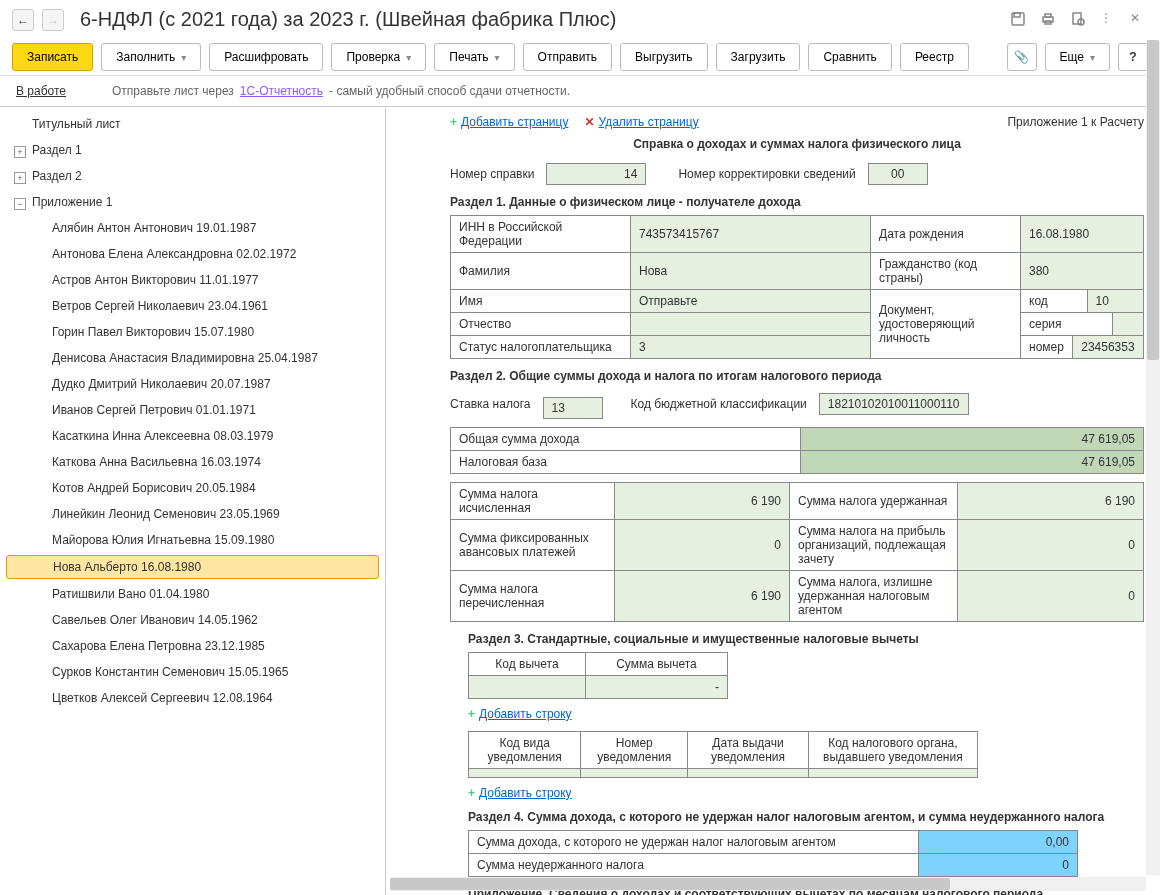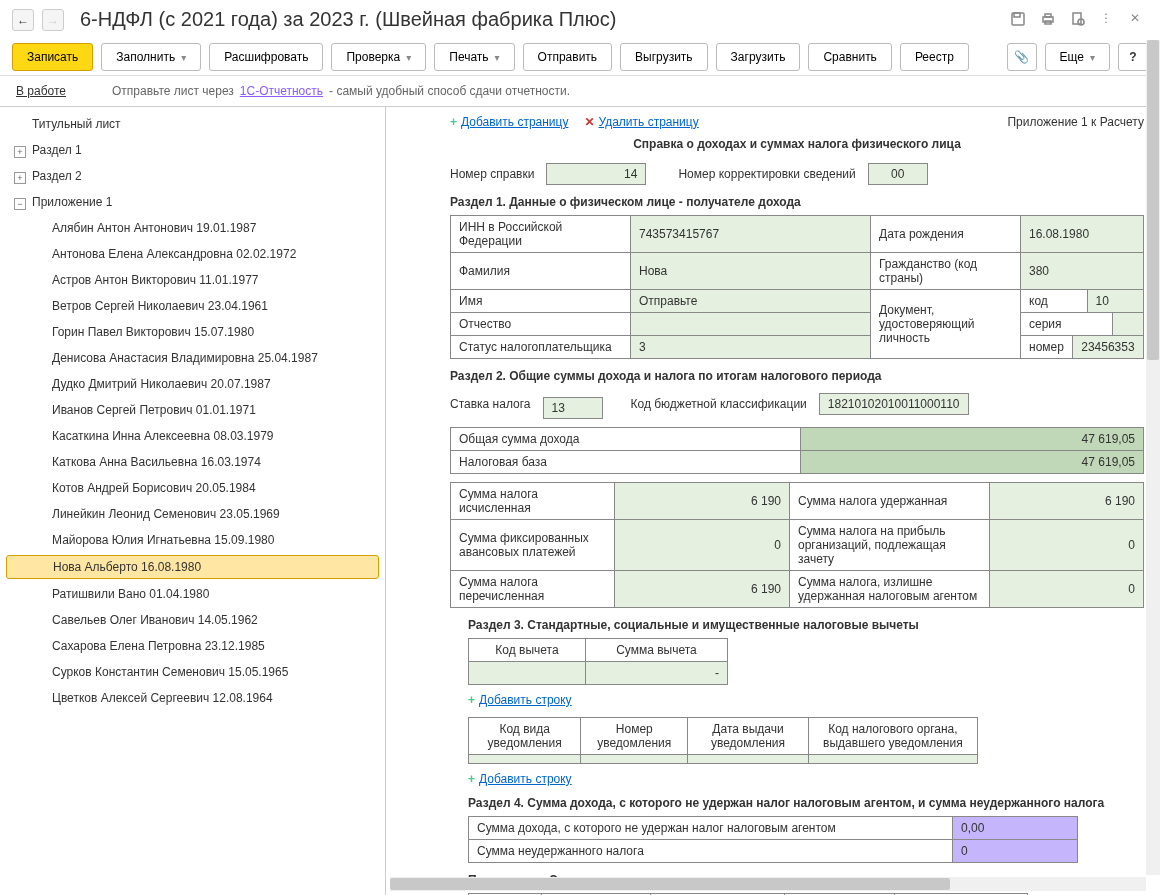--- a/index.html
+++ b/index.html
@@ -41,21 +41,21 @@
 .subtitle{text-align:center;font-weight:bold;margin:8px 0 12px;}
 .row{display:flex;align-items:center;gap:12px;margin-bottom:8px;}
 .fld{border:1px solid #888;background:#e5f0e0;padding:3px 8px;text-align:right;min-width:60px;}
 .section-hdr{font-weight:bold;margin:10px 0 6px;}
 .tbl{border-collapse:collapse;width:100%;margin-bottom:8px;}
 .tbl td,.tbl th{border:1px solid #888;padding:4px 8px;vertical-align:middle;}
 .tbl .lbl{background:#fff;}
 .tbl .val{background:#e5f0e0;}
 .tbl .val-r{background:#e5f0e0;text-align:right;}
 .tbl .val-g{background:#c0d8b8;text-align:right;font-weight:500;}
-.tbl .val-y{background:#c4b5fd;text-align:left;}
+.tbl .val-y{background:#7dd3fc;text-align:right;}
 .tbl .hdr{background:#fff;text-align:center;font-weight:normal;}
 .underline-red{border-bottom:2px solid #d33;}
 .add-row{display:flex;align-items:center;gap:4px;margin:4px 0 10px 18px;cursor:pointer;}
 .add-row .add{color:#4c8;font-weight:bold;}
 .add-row span.txt{color:#0066cc;text-decoration:underline;}
 .scrollbar-v{position:absolute;right:0;top:40px;bottom:20px;width:14px;background:#f0f0f0;}
 .scrollbar-v .thumb{position:absolute;left:1px;right:1px;top:0;height:320px;background:#c8c8c8;border-radius:2px;}
 .scrollbar-h{position:absolute;left:390px;right:14px;bottom:4px;height:14px;background:#f0f0f0;}
 .scrollbar-h .thumb{position:absolute;top:1px;bottom:1px;left:0;width:560px;background:#c8c8c8;border-radius:2px;}
 .icon-svg{width:16px;height:16px;stroke:#888;fill:none;stroke-width:1.5;}
@@ -237,21 +237,21 @@
               <td class="lbl">Налоговая база</td>
               <td class="val-g">47 619,05</td>
             </tr>
 </tbody>
         </table>
 <table class="tbl">
 <tbody>
             <tr>
               <td class="lbl" style="width:164px;">Сумма налога исчисленная</td>
               <td class="val-r" style="width:175px;">6 190</td>
-              <td class="lbl" style="width:200px;">Сумма налога удержанная</td>
+              <td class="lbl" style="width:168px;">Сумма налога удержанная</td>
               <td class="val-r">6 190</td>
             </tr>
 <tr>
               <td class="lbl">Сумма фиксированных авансовых платежей</td>
               <td class="val-r">0</td>
               <td class="lbl">Сумма налога на прибыль организаций, подлежащая зачету</td>
               <td class="val-r">0</td>
             </tr>
 <tr>
               <td class="lbl">Сумма налога перечисленная</td>
@@ -295,21 +295,21 @@
 </tbody>
         </table>
 <div class="add-row">
           <span class="add">+</span>
           <span class="txt">Добавить строку</span>
         </div>
 <div class="section-hdr" style="margin-left:18px;">Раздел 4. Сумма дохода, с которого не удержан налог налоговым агентом, и сумма неудержанного налога</div>
 <table class="tbl" style="margin-left:18px;width:610px;">
 <tbody>
             <tr>
-              <td class="lbl" style="width:484px;">Сумма дохода, с которого не удержан налог налоговым агентом</td>
+              <td class="lbl" style="width:450px;">Сумма дохода, с которого не удержан налог налоговым агентом</td>
               <td class="val-y">0,00</td>
             </tr>
 <tr>
               <td class="lbl">Сумма неудержанного налога</td>
               <td class="val-y">0</td>
             </tr>
 </tbody>
         </table>
 <div class="section-hdr" style="margin-left:18px;">Приложение. Сведения о доходах и соответствующих вычетах по месяцам налогового периода</div>
 <table class="tbl" style="margin-left:18px;width:560px;">

